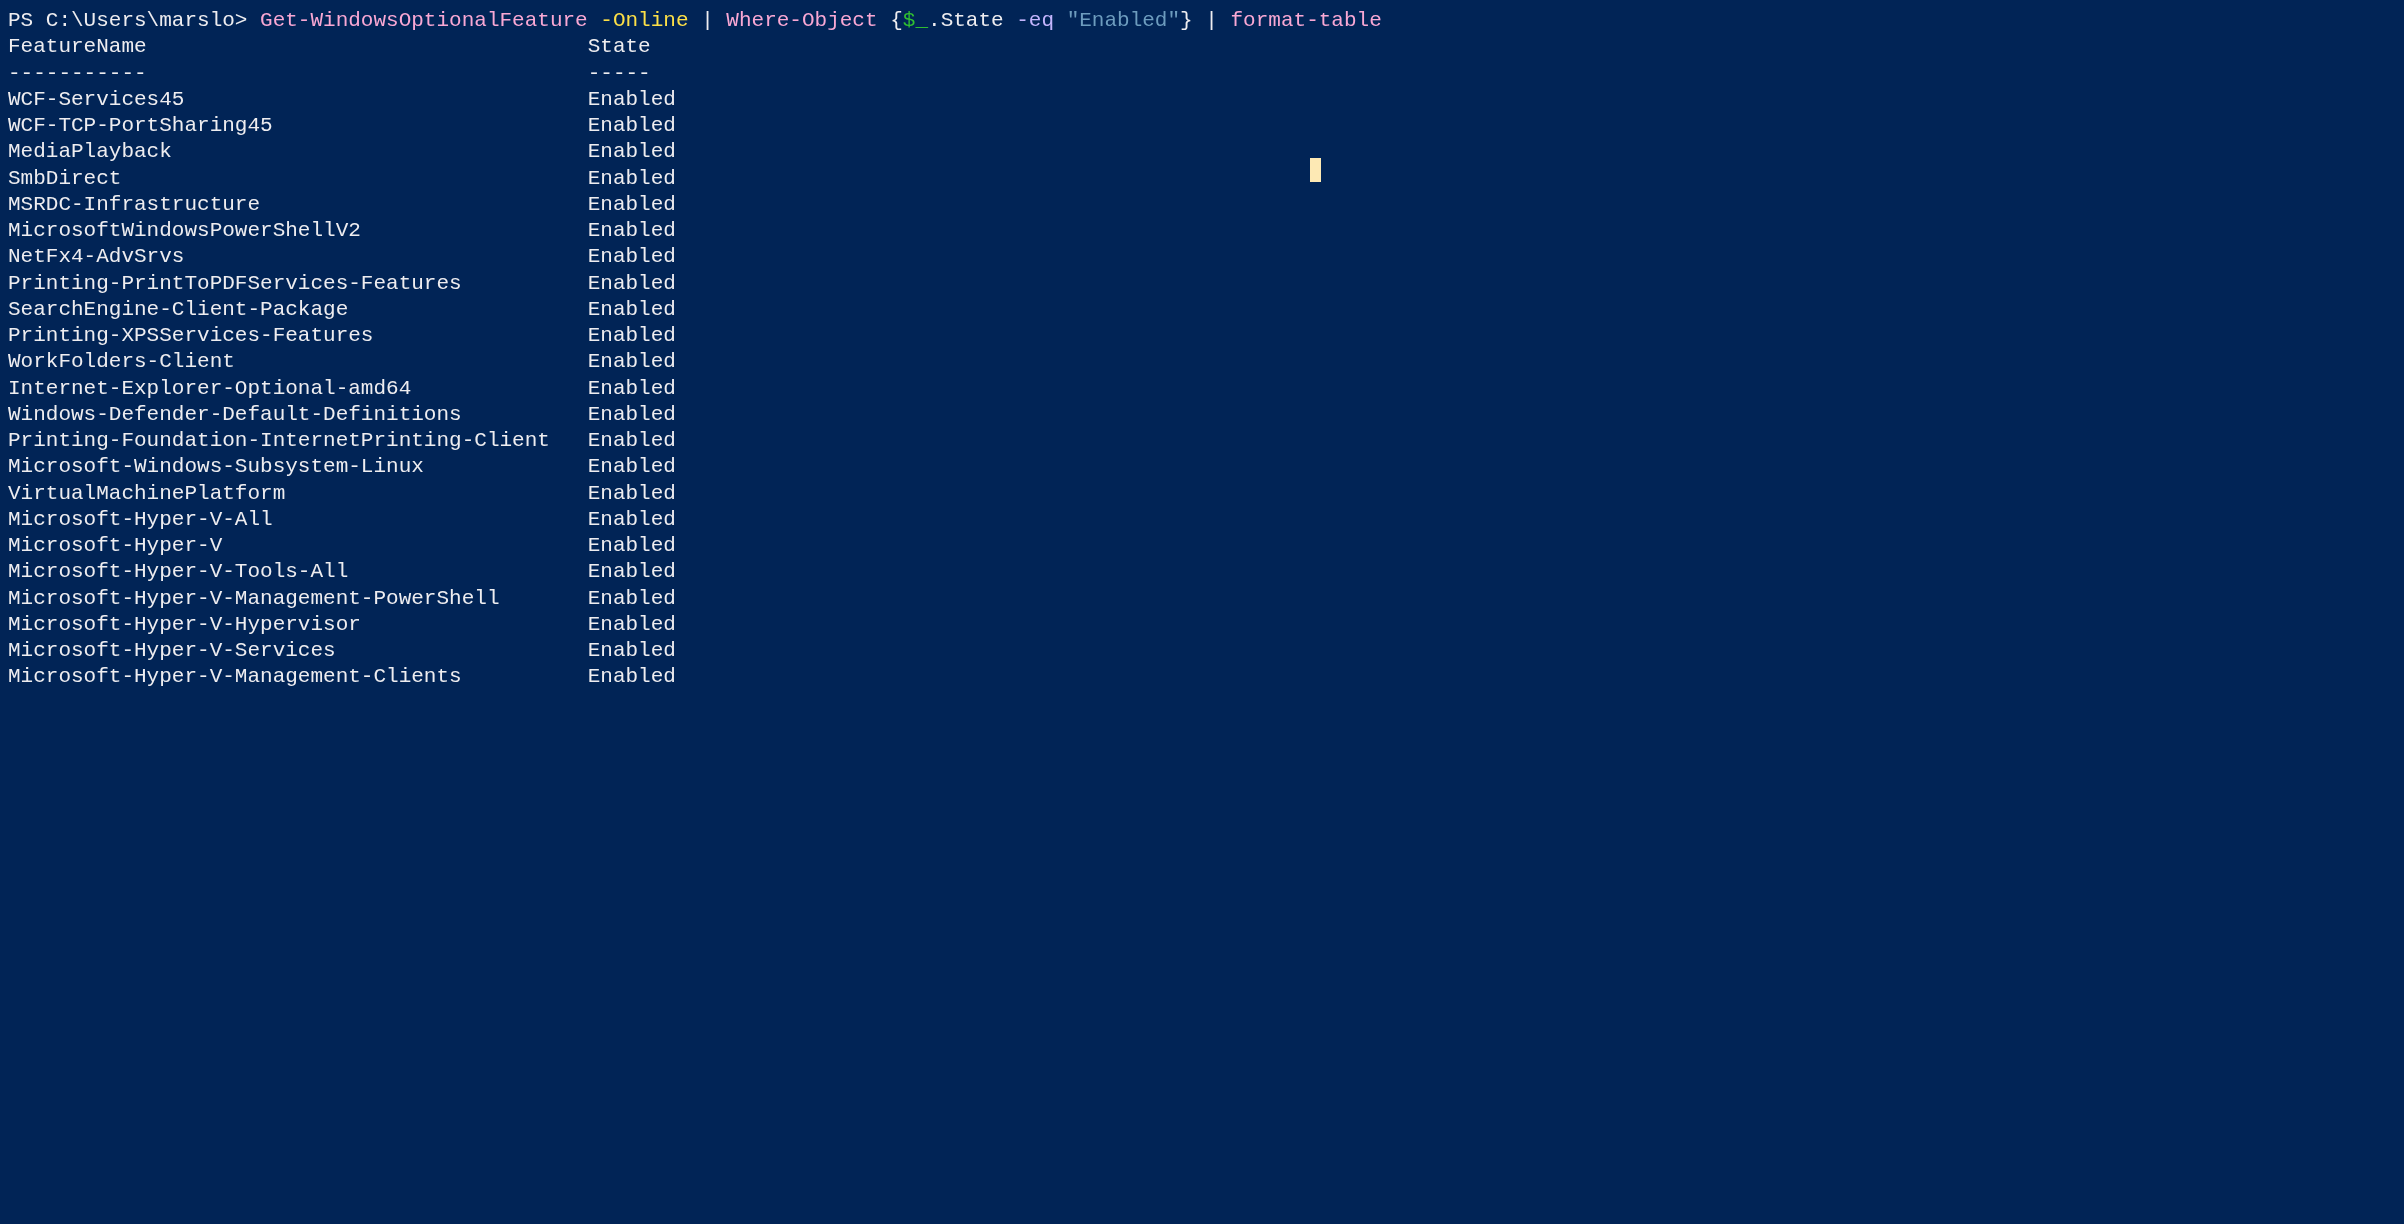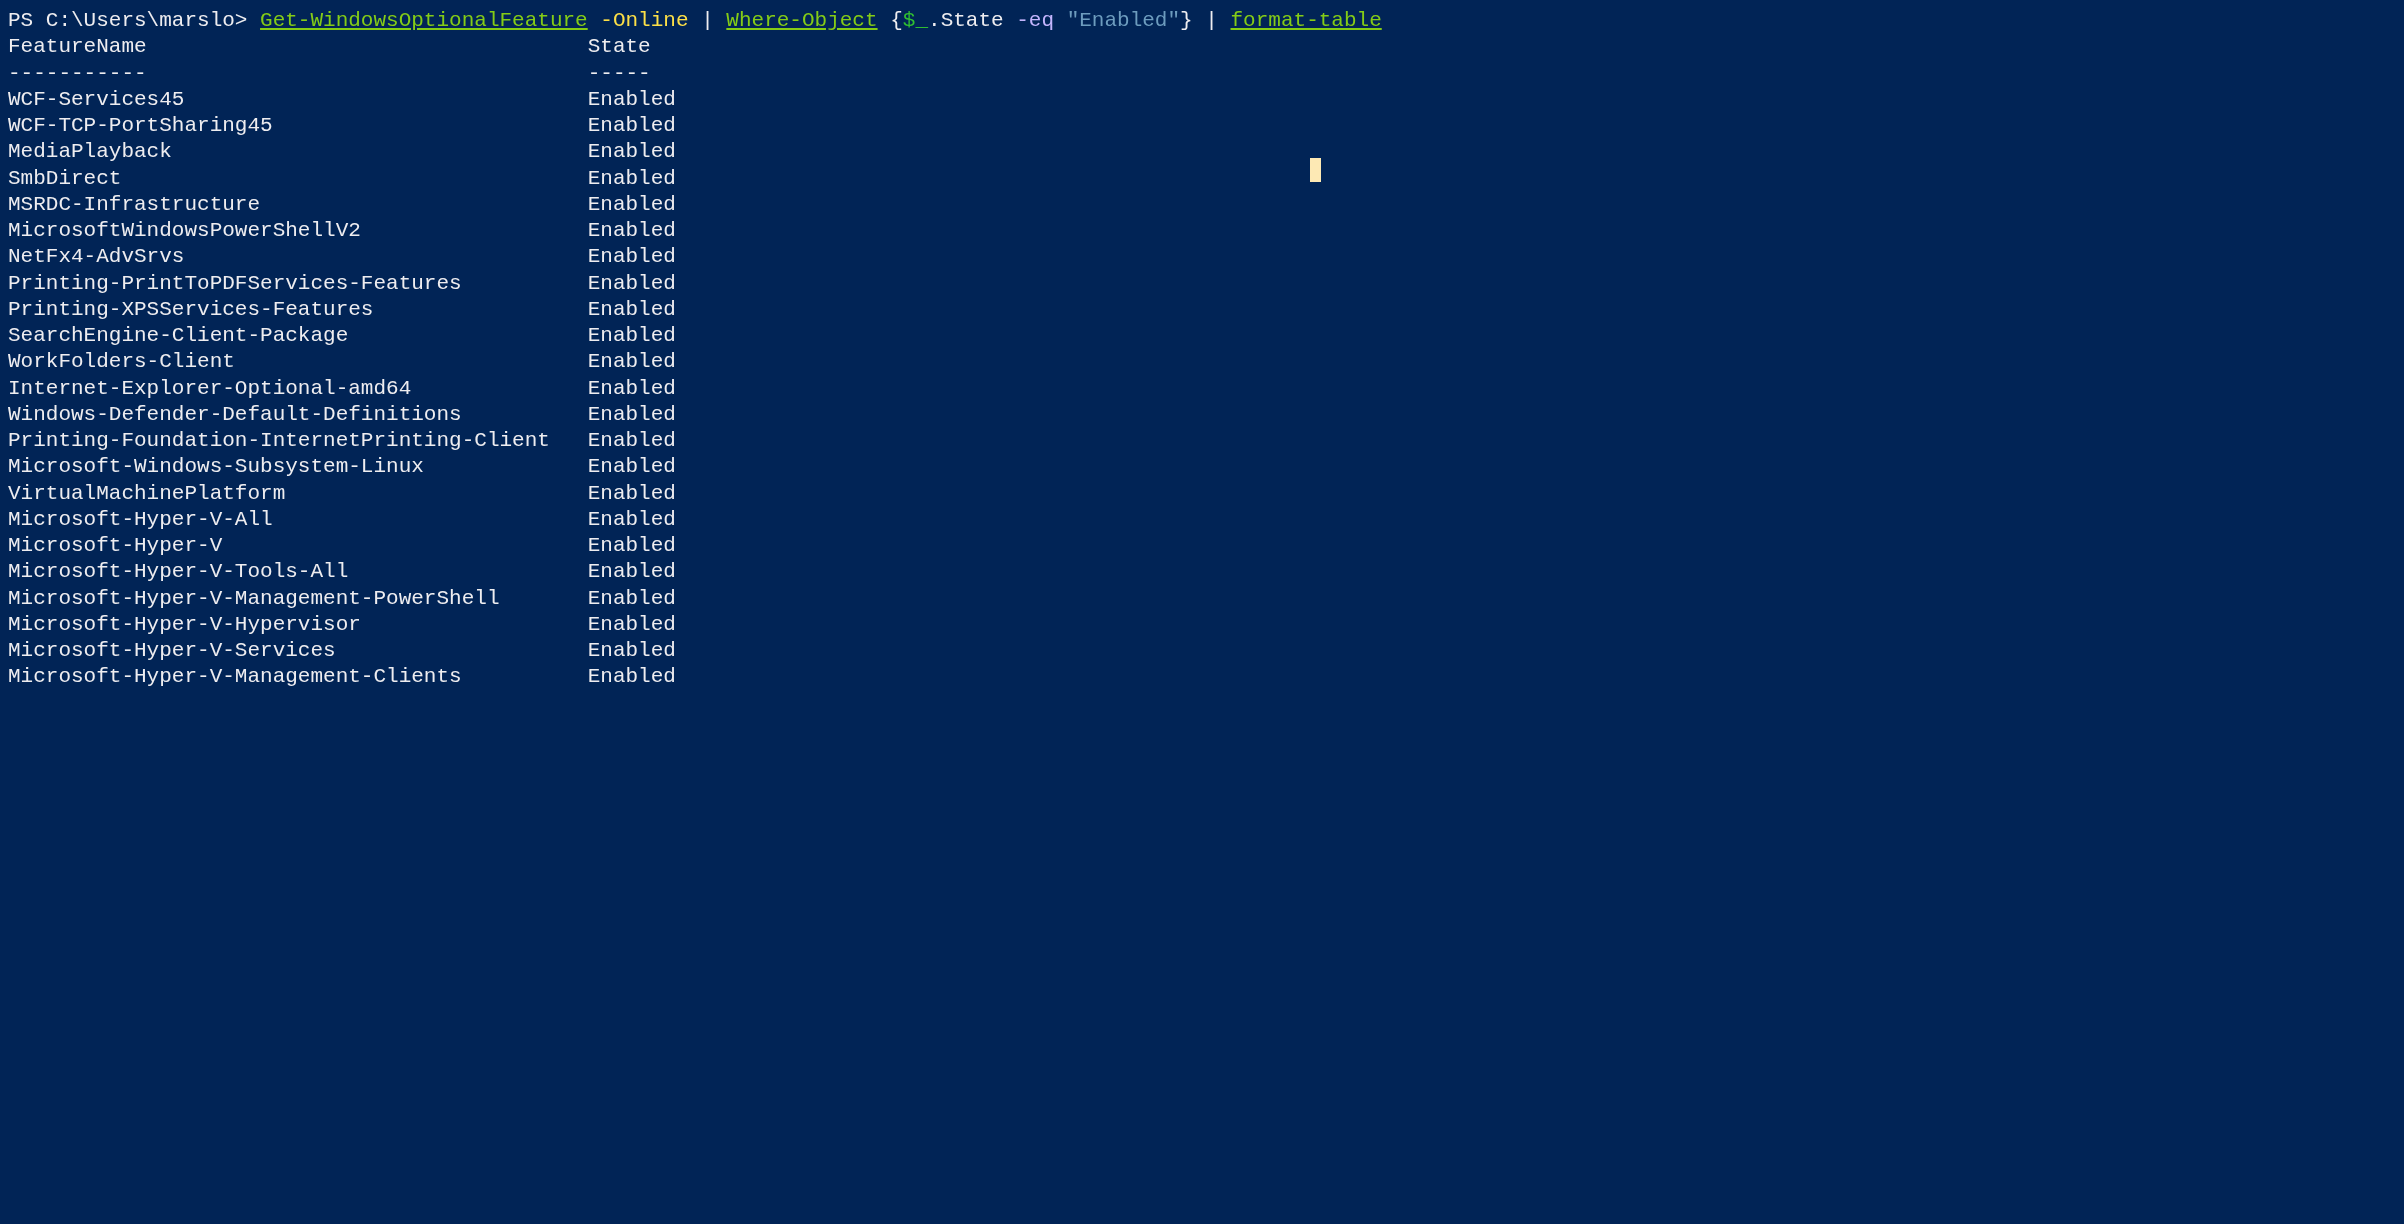--- a/index.html
+++ b/index.html
@@ -11,21 +11,21 @@
       color: #eeedf0;
       line-height: 1.25;
       width: 2404px;
       height: 1224px;
       overflow: hidden;
       box-sizing: border-box;
       position: relative;
     }
     .line { white-space: pre; }
     .prompt { color: #eeedf0; margin-top: 23px; }
-    .cmdlet { color: #84cc16; text-decoration: underline; }
+    .cmdlet { color: #f9a8d4; }
     .param  { color: #fde047; }
     .string { color: #6d9cbe; }
     .var    { color: #31c131; }
     .op     { color: #c4b5fd; }
     .text   { color: #eeedf0; }
     .pipe   { color: #eeedf0; }
     .brace  { color: #eeedf0; }
     .dot    { color: #eeedf0; }
     .cursor {
       position: absolute;
@@ -46,22 +46,22 @@
   <div class="line"><span>-----------</span><span>                                   </span><span>-----</span></div>
   <div id="rows">
       <div class="line">WCF-Services45                                Enabled</div>
       <div class="line">WCF-TCP-PortSharing45                         Enabled</div>
       <div class="line">MediaPlayback                                 Enabled</div>
       <div class="line">SmbDirect                                     Enabled</div>
       <div class="line">MSRDC-Infrastructure                          Enabled</div>
       <div class="line">MicrosoftWindowsPowerShellV2                  Enabled</div>
       <div class="line">NetFx4-AdvSrvs                                Enabled</div>
       <div class="line">Printing-PrintToPDFServices-Features          Enabled</div>
+      <div class="line">SearchEngine-Client-Package                   Enabled</div>
       <div class="line">Printing-XPSServices-Features                 Enabled</div>
-      <div class="line">SearchEngine-Client-Package                   Enabled</div>
       <div class="line">WorkFolders-Client                            Enabled</div>
       <div class="line">Internet-Explorer-Optional-amd64              Enabled</div>
       <div class="line">Windows-Defender-Default-Definitions          Enabled</div>
       <div class="line">Printing-Foundation-InternetPrinting-Client   Enabled</div>
       <div class="line">Microsoft-Windows-Subsystem-Linux             Enabled</div>
       <div class="line">VirtualMachinePlatform                        Enabled</div>
       <div class="line">Microsoft-Hyper-V-All                         Enabled</div>
       <div class="line">Microsoft-Hyper-V                             Enabled</div>
       <div class="line">Microsoft-Hyper-V-Tools-All                   Enabled</div>
       <div class="line">Microsoft-Hyper-V-Management-PowerShell       Enabled</div>

